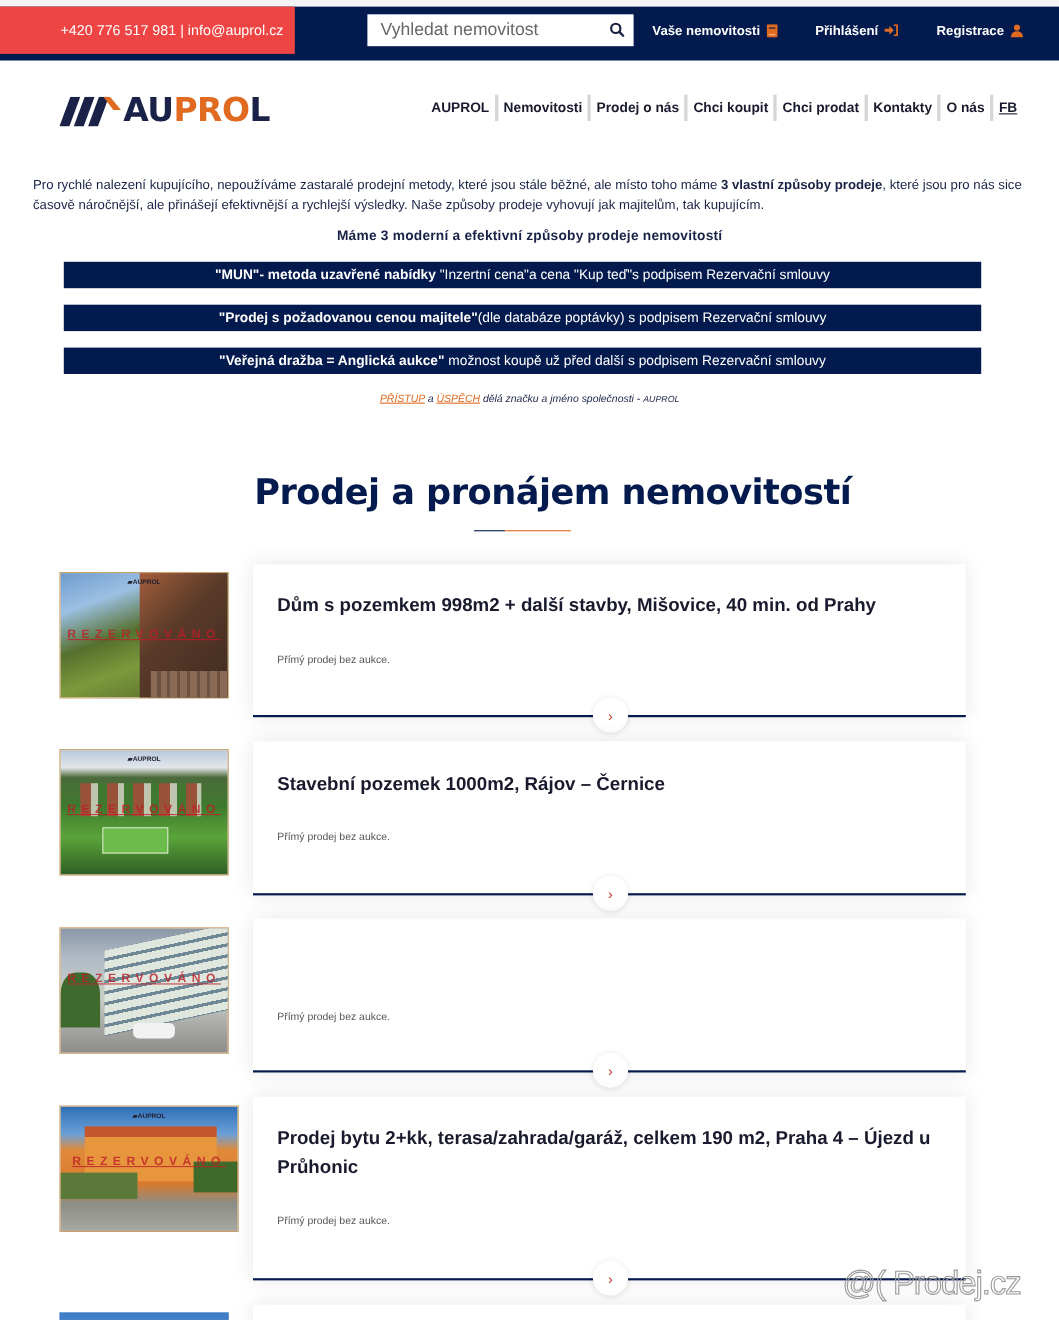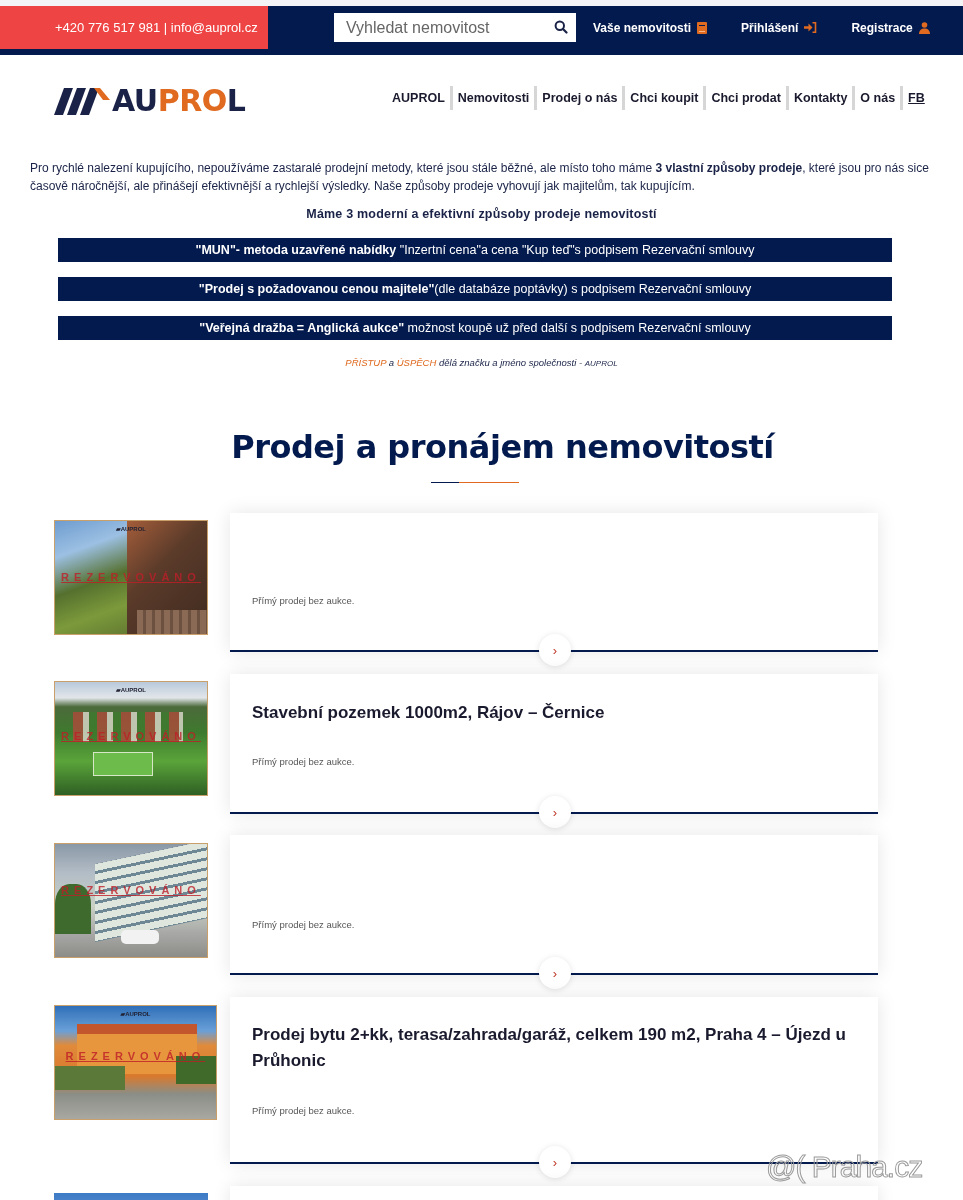--- a/index.html
+++ b/index.html
@@ -30,21 +30,21 @@
   .mainnav a:first-child { padding-left: 0; }
   .mainnav a:last-child { border-right: none; text-decoration: underline; }
 
   
   .intro { position: absolute; left: 30px; top: 159px; width: 903px; text-align: left; font-size: 12px; line-height: 18px; color: #1a2347; }
   .intro b { color: #1a2347; }
   .methods-title { position: absolute; left: 0; top: 207px; width: 963px; text-align: center; font-size: 12.5px; font-weight: bold; color: #1a2347; letter-spacing: 0.2px; }
   .method-bar { position: absolute; left: 58px; width: 834px; height: 24px; background: #031a4e; color: #fff; text-align: center; font-size: 12.5px; line-height: 24px; }
   .method-bar b { font-weight: bold; }
   .tagline { position: absolute; left: 0; top: 357px; width: 963px; text-align: center; font-size: 9.5px; font-style: italic; color: #1a2347; }
-  .tagline a { color: #e06a20; cursor: pointer; }
+  .tagline a { color: #e06a20; text-decoration: underline; cursor: pointer; }
   .tagline .brand { font-size: 8px; font-style: italic; }
 
   
   .section-title { position: absolute; left: 0; top: 428px; width: 963px; text-align: center; font-size: 32px; font-weight: 900; color: #031a4e; font-family: "DejaVu Sans", sans-serif; letter-spacing: -0.5px; padding-left: 42px; }
   .section-underline { position: absolute; left: 431px; top: 482px; width: 88px; height: 1px; }
   .section-underline .a { position: absolute; left: 0; top: 0; width: 28px; height: 1px; background: #031a4e; }
   .section-underline .b { position: absolute; left: 28px; top: 0; width: 60px; height: 1px; background: #e06a20; }
   .thumb { position: absolute; left: 54px; width: 154px; height: 115px; overflow: hidden; cursor: pointer; border: 1px solid #c9a06a; }
   .thumb .wm { position: absolute; left: 0; width: 100%; text-align: center; color: rgba(190,30,40,0.8); font-weight: bold; font-size: 11px; letter-spacing: 5px; text-decoration: underline; }
   .thumb .logo-mark { position: absolute; top: 4px; left: 0; width: 100%; text-align: center; font-size: 6px; color: #223; font-weight: bold; }
@@ -145,20 +145,21 @@
     <span class="b"></span>
   </div>
 
 <div class="thumb" style="top:520px; background: linear-gradient(160deg,#6e9ccf 0%,#9cc0e3 22%,#55702e 45%,#7c9a3b 65%,#4d5e2a 100%);">
   <div style="position:absolute;right:0;top:0;width:80px;height:115px;background:linear-gradient(135deg,#a45d3a 0%,#5b3b2a 40%,#3e2a1f 100%);"></div>
   <div style="position:absolute;right:0;bottom:0;width:70px;height:24px;background:repeating-linear-gradient(90deg,#8a6a55 0 6px,#6d5140 6px 9px);"></div>
   <div class="logo-mark">▰AUPROL</div>
   <div class="wm" style="top:50px">REZERVOVÁNO</div>
 </div>
 <div class="card" style="top:513px; height:139px;">
+  <div class="card-title" style="top:24px">Dům s pozemkem 998m2 + další stavby, Mišovice, 40 min. od Prahy</div>
   <div class="card-sub" style="top:82px">Přímý prodej bez aukce.</div>
   <div class="card-line"></div>
   <div class="arrow-btn" style="top:121px">›</div>
 </div>
 
 <div class="thumb" style="top:681px; background: linear-gradient(180deg,#b8c9db 0%,#e2e6ea 14%,#4b6a3a 22%,#3e7a2e 45%,#5aa43a 70%,#2f5f24 100%);">
   <div style="position:absolute;left:18px;top:30px;width:110px;height:30px;background:repeating-linear-gradient(90deg,#b5473a 0 10px,#e8e0d8 10px 16px,#3e7a2e 16px 24px);opacity:0.75;"></div>
   <div style="position:absolute;left:38px;top:70px;width:60px;height:24px;background:#6dbb4a;border:1px solid #d8e6c8;"></div>
   <div class="logo-mark">▰AUPROL</div>
   <div class="wm" style="top:48px">REZERVOVÁNO</div>
@@ -194,13 +195,13 @@
   <div class="card-sub" style="top:108px">Přímý prodej bez aukce.</div>
   <div class="card-line"></div>
   <div class="arrow-btn" style="top:149px">
       <span>›</span>
     </div>
 </div>
 
 <div class="thumb" style="top:1193px; background: linear-gradient(180deg,#3d7bc6 0%,#c7d7e8 100%); border:none;"></div>
 <div class="card" style="top:1186px; height:40px;"></div>
 
-<div class="bazos">@( Praha.cz</div>
+<div class="bazos">@( Prodej.cz</div>
 
 </body></html>

